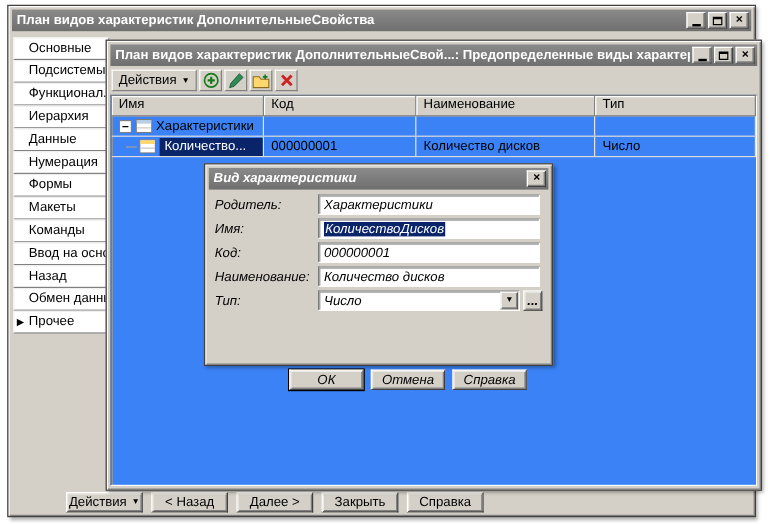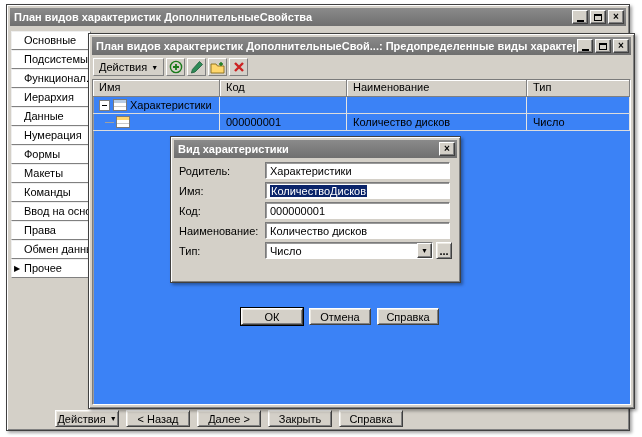--- a/index.html
+++ b/index.html
@@ -69,33 +69,33 @@
   .tableframe {
     position:absolute; left:3px; right:3px; top:45px; bottom:3px;
     background:#3b82f6; border:1px solid; border-color:#7b7b7b #fff #fff #7b7b7b;
     box-shadow: inset 1px 1px 0 #9a9a9a; overflow:hidden;
   }
   .thead { display:flex; height:17px; }
   .th {
     background:#d4d0c8; border-right:1px solid #808080; border-bottom:1px solid #808080;
     box-shadow: inset 1px 1px 0 #fff; padding:1px 0 0 6px; white-space:nowrap; overflow:hidden;
   }
-  .col-name { width:127px; } .col-code { width:127px; } .col-descr { width:180px; } .col-type { flex:1 1 auto; }
+  .col-name { width:127px; } .col-code { width:127px; } .col-descr { width:149px; } .col-type { flex:1 1 auto; }
   .trow { display:flex; height:17px; border-bottom:1px solid #dcdcdc; align-items:center; }
   .td { height:100%; border-right:1px solid #e4e4e4; display:flex; align-items:center; padding-left:6px; white-space:nowrap; overflow:hidden; }
   .tree-cell { padding-left:4px; }
   .expander { margin:0 3px 0 2px; flex:0 0 auto; display:flex; }
   .connector { width:9px; height:1px; background:#a0a0a0; margin:0 2px 0 8px; flex:0 0 auto; }
   .rowicon { flex:0 0 auto; margin-right:3px; display:flex; }
   .sel-cell {
     background:#0a246a; color:#fff; height:15px; display:flex; align-items:center;
     padding:0 4px; flex:1 1 auto; white-space:nowrap; overflow:hidden;
   }
   
-  #dlg { left:170px; top:136px; width:291px; height:147px; z-index:3; }
+  #dlg { left:170px; top:136px; width:291px; height:169px; z-index:3;font-style:italic; }
   .f-row { position:absolute; left:8px; right:8px; height:17px; display:flex; align-items:center; }
   .f-label { width:78px; flex:0 0 auto; }
   .f-input { position:absolute; left:86px; width:185px; height:17px; }
   .combo-wrap { position:absolute; left:86px; display:flex; align-items:center; }
   .combo { width:168px; height:17px; position:relative; padding-right:16px; }
   .combo-btn {
     position:absolute; right:0; top:0; width:15px; height:15px;
     background:#d4d0c8; border:1px solid; border-color:#fff #404040 #404040 #fff;
     box-shadow: inset -1px -1px 0 #808080;
     display:flex; align-items:center; justify-content:center; font-size:7px;
@@ -128,21 +128,21 @@
       <div class="tab">Основные</div>
       <div class="tab">Подсистемы</div>
       <div class="tab">Функционал...</div>
       <div class="tab">Иерархия</div>
       <div class="tab">Данные</div>
       <div class="tab">Нумерация</div>
       <div class="tab">Формы</div>
       <div class="tab">Макеты</div>
       <div class="tab">Команды</div>
       <div class="tab">Ввод на осно...</div>
-      <div class="tab">Права</div>
+      <div class="tab">Назад</div>
       <div class="tab">Обмен данны...</div>
       <div class="tab">
         <span class="mark">▶</span>
         <span>Прочее</span>
       </div>
     </div>
 
     <div class="bottom-btns">
       <span class="btn">
         <span>Действия</span>
@@ -231,20 +231,21 @@
       <div class="trow">
         <span class="td col-name tree-cell">
           <span class="connector"></span>
           <span class="rowicon">
             <svg width="14" height="12" viewBox="0 0 14 12">
               <rect x="0.5" y="0.5" width="13" height="11" fill="#fff" stroke="#7a7a7a"></rect>
               <rect x="1" y="1" width="12" height="3" fill="#ffd76e"></rect>
               <path d="M1 7.5h12" stroke="#c8c8c8"></path>
             </svg>
           </span>
+          <span class="sel-cell">Количество...</span>
         </span>
         <span class="td col-code">000000001</span>
         <span class="td col-descr">Количество дисков</span>
         <span class="td col-type">Число</span>
       </div>
     </div>
   </div>
 
   <div class="win" id="dlg">
     <div class="titlebar">

